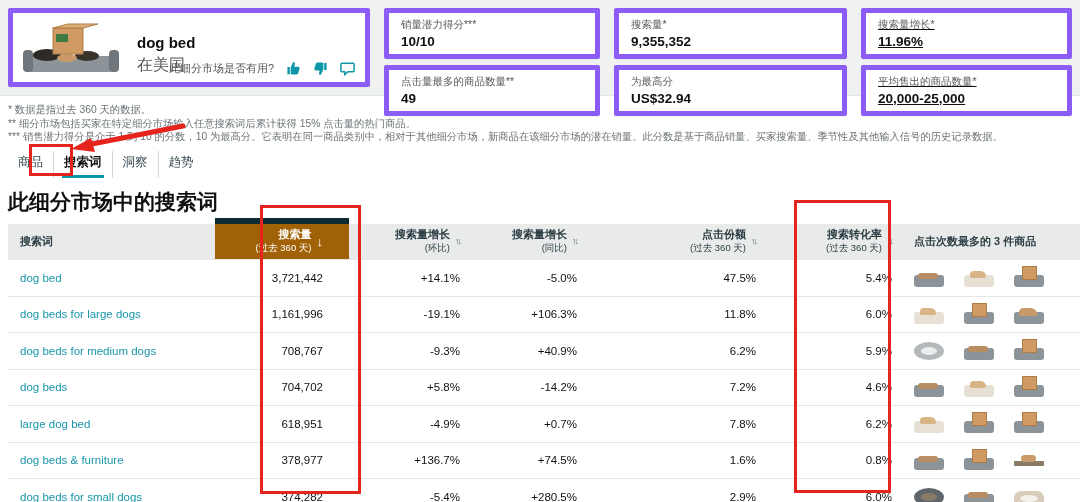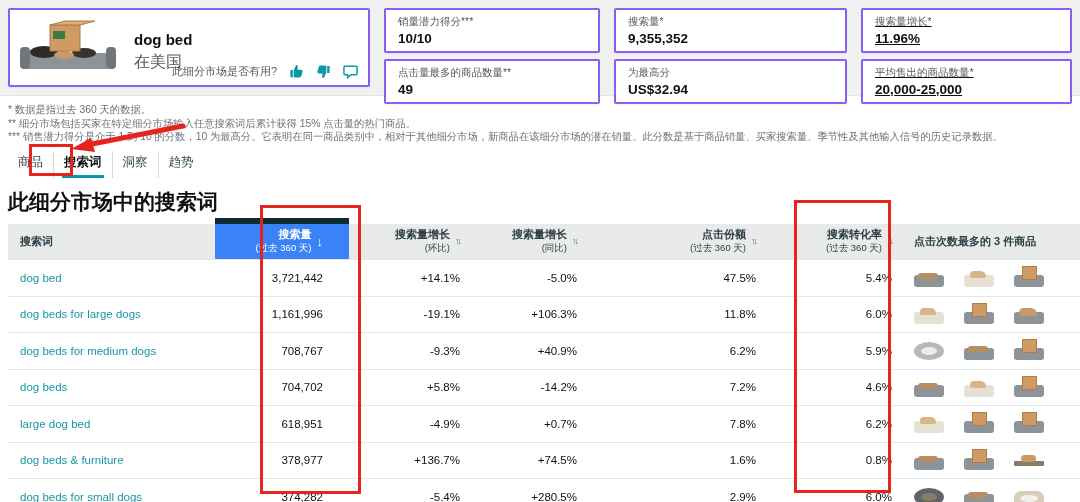--- a/index.html
+++ b/index.html
@@ -4,21 +4,21 @@
 <style>
   * { box-sizing: border-box; margin: 0; padding: 0; }
   html,body { width:1080px; height:502px; }
   body {
     font-family: "Liberation Sans", "DejaVu Sans", sans-serif;
     background:#ffffff; color:#0f1111; position:relative; overflow:hidden;
     font-size:12px;
   }
   
   .top-strip { background:#f0f2f2; padding:8px; display:flex; gap:14px; height:96px; border-bottom:1px solid #e3e6e6; }
-  .card { background:#fff; border:2px solid #8b5cf6; border-radius:2px; box-shadow:0 1px 2px rgba(0,0,0,.05); }
+  .card { background:#fff; border:5px solid #8b5cf6; border-radius:2px; box-shadow:0 1px 2px rgba(0,0,0,.05); }
   .product-card { width:362px; position:relative; display:flex; padding:9px 10px; }
   .product-img { width:96px; height:60px; flex:none; }
   .product-text { margin:12px 0 0 18px; }
   .product-title { font-size:15px; font-weight:bold; color:#0f1111; }
   .product-market { font-size:16px; color:#565959; margin-top:4px; }
   .feedback { position:absolute; right:10px; bottom:6px; display:flex; align-items:center; gap:12px; font-size:11px; color:#565959; }
   .fb-icon { width:15px; height:15px; display:inline-block; cursor:pointer; }
   .fb-icon svg { width:100%; height:100%; fill:#0b97a7; }
   .metric-col { display:flex; flex-direction:column; gap:6px; }
   .metric-col.c1 { width:216px; } .metric-col.c2 { width:233px; } .metric-col.c3 { flex:1;text-decoration:underline; }
@@ -40,21 +40,21 @@
   table { border-collapse:collapse; table-layout:fixed; width:1072px; margin:8px 0 0 8px; }
   thead th { background:#e9ebeb; height:36px; font-size:11px; color:#2c3e44; font-weight:bold; vertical-align:middle; }
   th, td { text-align:right; }
   .hcell { display:flex; justify-content:flex-end; align-items:center; gap:5px; }
   .hsub { font-size:9.5px; font-weight:normal; display:block; }
   .sort { font-size:9px; color:#5a6a6e; letter-spacing:-2px; cursor:pointer; }
   th.c-term, td.c-term { text-align:left; padding-left:12px; }
   th.c-thumbs, td.c-thumbs { text-align:left; padding-left:10px; }
   .c-vol { padding-right:26px; } .c-qoq { padding-right:14px; } .c-yoy { padding-right:42px; }
   .c-share { padding-right:28px; } .c-conv { padding-right:12px; }
-  th.active-sort { background:#3b82f6; color:#fff; position:relative;margin-left:24px; }
+  th.active-sort { background:#a16207; color:#fff; position:relative;margin-left:24px; }
   th.active-sort .sort { color:#fff; font-size:13px; letter-spacing:0; }
   th.active-sort::before { content:""; position:absolute; left:0; right:0; top:-6px; height:6px; background:#0d2b33; }
   tbody td { height:36.5px; border-bottom:1px solid #e4e7e7; font-size:11.5px; color:#0f1111; background:#fff; }
   tbody tr:first-child td { border-top:1px solid #e4e7e7; }
   td.c-term a { color:#1a96aa; text-decoration:none; cursor:pointer; font-size:11.5px; }
   .thumbrow { display:flex; gap:20px; align-items:center; }
   
   .thumb { width:30px; height:21px; position:relative; display:inline-block; cursor:pointer; }
   .thumb::before { content:""; position:absolute; bottom:1px; left:0; right:0; height:12px; background:#8d9499; border-radius:3px; }
   .thumb::after { content:""; position:absolute; }

